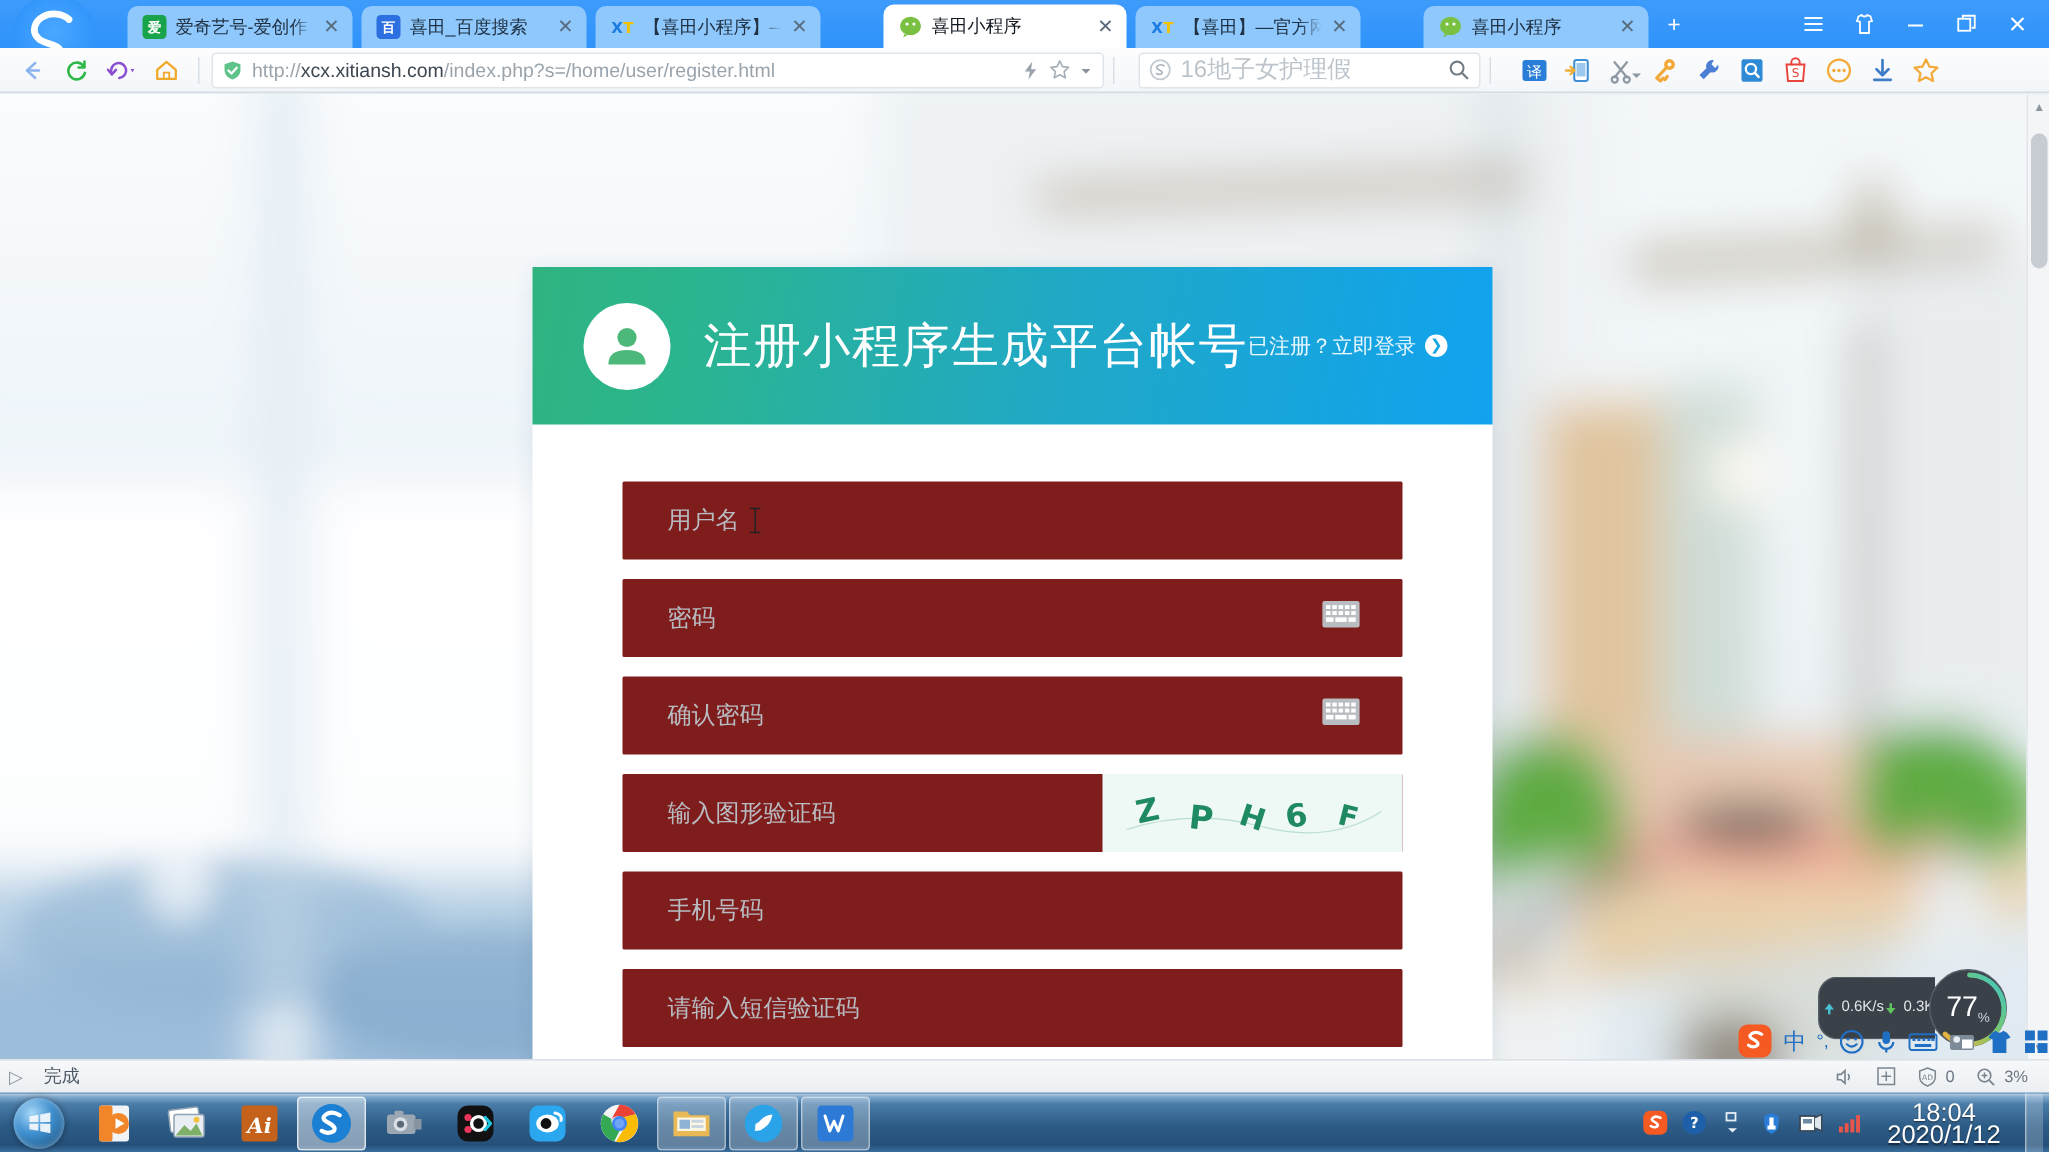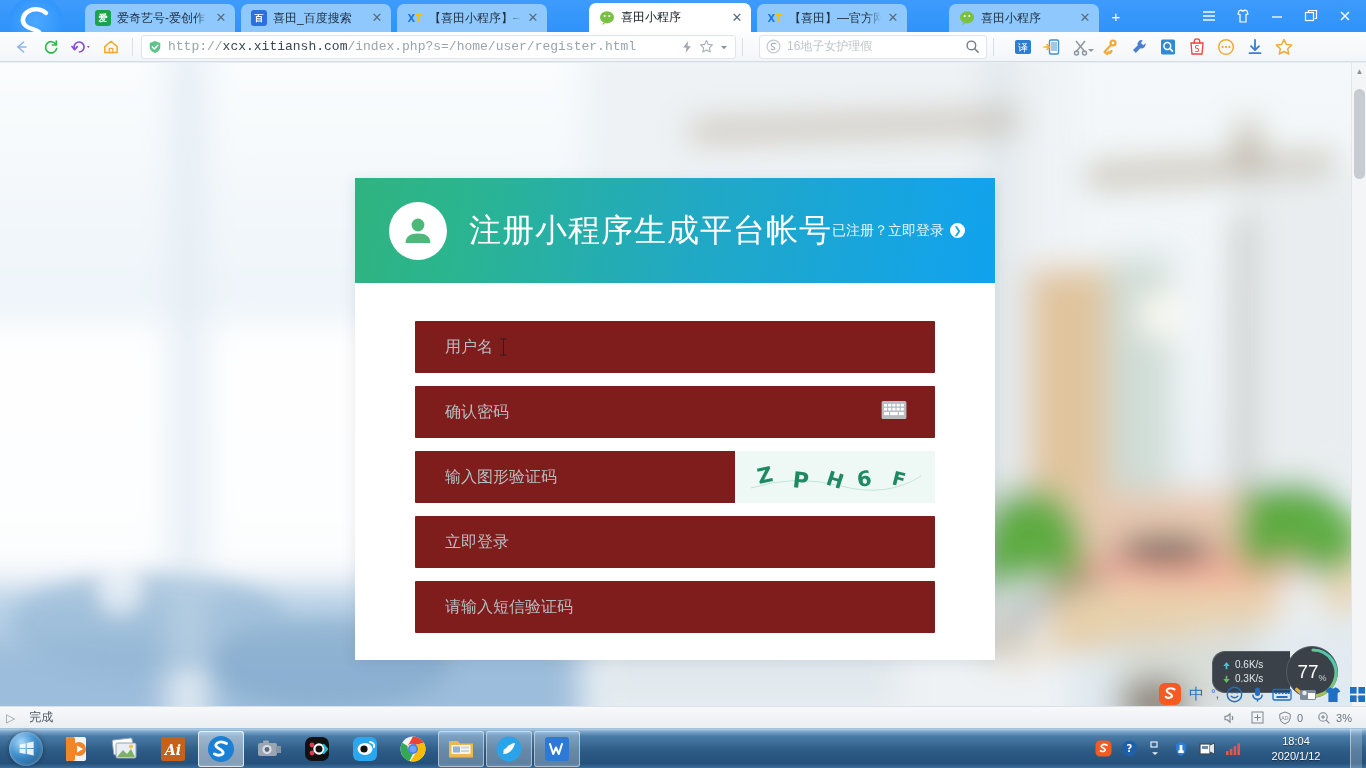--- a/index.html
+++ b/index.html
@@ -71,30 +71,30 @@
   }
   .navbtn { width:30px; height:26px; display:flex; align-items:center; justify-content:center; }
   .navsep { width:1px; height:18px; background:#d8dfe6; margin:0 6px; }
 
   .urlbox {
     flex:0 0 auto; width:595px; height:24px; background:#fff;
     border:1px solid #dfe5ea; border-radius:3px;
     display:flex; align-items:center; padding:0 6px; margin-left:2px;
   }
   .urlbox .shield { margin-right:6px; display:flex; }
-  .urltext { font-size:13px; color:#9aa4ad; white-space:nowrap; overflow:hidden;font-family:Liberation Mono, monospace; }
+  .urltext { font-size:13px; color:#9aa4ad; white-space:nowrap; overflow:hidden; }
   .urltext b { color:#3b4650; font-weight:normal; }
   .urlicons { display:flex; align-items:center; margin-left:auto; gap:5px; }
 
   .searchbox {
     flex:0 0 auto; width:228px; height:24px; background:#fff;
     border:1px solid #dfe5ea; border-radius:3px;
     display:flex; align-items:center; padding:0 6px; margin-left:10px;
   }
-  .searchbox .sph { font-size:12px; color:#bcc4cb; margin-left:6px; white-space:nowrap; }
+  .searchbox .sph { font-size:16px; color:#bcc4cb; margin-left:6px; white-space:nowrap; }
   .searchbox .smag { margin-left:auto; }
 
   .toolicons { display:flex; align-items:center; margin-left:10px; gap:3px; }
   .toolicon { width:26px; height:24px; display:flex; align-items:center; justify-content:center; position:relative; }
 
   
   .viewport {
     position:absolute; left:0; top:63px; width:1366px; height:643px;
     overflow:hidden; background:#eef3f6;
   }
@@ -168,21 +168,21 @@
   .statusbar .right { margin-left:auto; display:flex; align-items:center; gap:14px; padding-right:8px; }
   .statusbar .right span { font-size:11px; color:#6b7682; display:flex; align-items:center; gap:3px; }
 
   
   .netwidget {
     position:absolute; left:1212px; top:650px; height:44px;
     display:flex; align-items:center;
   }
   .netpill {
     background:#3a4149; border-radius:13px 0 0 13px; height:42px; width:78px;
-    display:flex; flex-direction:column; justify-content:center; padding-left:9px;
+    display:flex; flex-direction:row; justify-content:center; padding-left:9px;
     border:1px solid #555d66; border-right:none;
   }
   .netpill div { font-size:10px; color:#e2e6ea; line-height:14px; display:flex; align-items:center; gap:4px; }
   .netgauge {
     width:52px; height:52px; border-radius:50%; background:#3a4149;
     margin-left:-4px; display:flex; align-items:center; justify-content:center;
     position:relative; border:1px solid #555d66;
   }
   .netgauge .pct { font-size:19px; color:#fff; z-index:2; }
   .netgauge .pctsym { font-size:9px; color:#ccd2d8; z-index:2; align-self:flex-end; margin-bottom:14px; }
@@ -213,21 +213,21 @@
   .taskitem {
     width:46px; height:36px; display:flex; align-items:center; justify-content:center;
     border-radius:3px;
   }
   .taskitem.pinnedbox { background:rgba(255,255,255,.28); box-shadow:inset 0 0 0 1px rgba(255,255,255,.45); }
   .taskitem.active { background:rgba(255,255,255,.45); box-shadow:inset 0 0 0 1px rgba(255,255,255,.7); }
 
   .tray { margin-left:auto; display:flex; align-items:center; gap:8px; padding-right:4px; }
   .tray .tico { width:18px; height:18px; display:flex; align-items:center; justify-content:center; }
   .clock {
-    width:92px; text-align:center; color:#fff; font-size:11px; line-height:15px;
+    width:92px; text-align:center; color:#fff; font-size:17px; line-height:15px;
     text-shadow:0 1px 1px rgba(0,0,0,.5);
   }
   .showdesk { width:12px; height:40px; background:rgba(255,255,255,.22); border-left:1px solid rgba(255,255,255,.45); }
 
   .ico { display:block; }
 </style>
 </head>
 <body>
 
 <div id="browser">
@@ -588,20 +588,41 @@
           <span class="arrowdot">❯</span>
         </div>
       </div>
 
       <div class="card-body" id="fields-holder">
           <div class="field">
             <span class="ph">用户名</span>
             <span class="caret"></span>
           </div>
           <div class="field">
+            <span class="ph">密码</span>
+            <span class="kb"><svg width="26" height="19" viewBox="0 0 26 19">
+                <rect x="0.6" y="0.6" width="24.8" height="17.8" rx="1.5" fill="#b9bdc2"></rect>
+                <g fill="#fff">
+                  <rect x="3" y="3.4" width="3" height="2.6"></rect>
+                  <rect x="7.2" y="3.4" width="3" height="2.6"></rect>
+                  <rect x="11.4" y="3.4" width="3" height="2.6"></rect>
+                  <rect x="15.6" y="3.4" width="3" height="2.6"></rect>
+                  <rect x="19.8" y="3.4" width="3" height="2.6"></rect>
+                  <rect x="3" y="7.4" width="3" height="2.6"></rect>
+                  <rect x="7.2" y="7.4" width="3" height="2.6"></rect>
+                  <rect x="11.4" y="7.4" width="3" height="2.6"></rect>
+                  <rect x="15.6" y="7.4" width="3" height="2.6"></rect>
+                  <rect x="19.8" y="7.4" width="3" height="2.6"></rect>
+                  <rect x="3" y="11.6" width="5" height="3"></rect>
+                  <rect x="9.2" y="11.6" width="7.6" height="3"></rect>
+                  <rect x="18" y="11.6" width="4.8" height="3"></rect>
+                </g>
+              </svg></span>
+          </div>
+          <div class="field">
             <span class="ph">确认密码</span>
             <span class="kb"><svg width="26" height="19" viewBox="0 0 26 19">
                 <rect x="0.6" y="0.6" width="24.8" height="17.8" rx="1.5" fill="#b9bdc2"></rect>
                 <g fill="#fff">
                   <rect x="3" y="3.4" width="3" height="2.6"></rect>
                   <rect x="7.2" y="3.4" width="3" height="2.6"></rect>
                   <rect x="11.4" y="3.4" width="3" height="2.6"></rect>
                   <rect x="15.6" y="3.4" width="3" height="2.6"></rect>
                   <rect x="19.8" y="3.4" width="3" height="2.6"></rect>
                   <rect x="3" y="7.4" width="3" height="2.6"></rect>
@@ -622,21 +643,21 @@
                 <text x="14" y="30" font-size="21" font-weight="bold" fill="#1f8a62" font-family="DejaVu Sans" transform="rotate(-12 14 30)">Z</text>
                 <text x="47" y="33" font-size="22" font-weight="bold" fill="#1f8a62" font-family="DejaVu Sans" transform="rotate(6 47 33)">P</text>
                 <text x="80" y="30" font-size="20" font-weight="bold" fill="#1f8a62" font-family="DejaVu Sans" transform="rotate(18 80 30)">H</text>
                 <text x="113" y="33" font-size="21" font-weight="bold" fill="#1f8a62" font-family="DejaVu Sans" transform="rotate(-8 113 33)">6</text>
                 <text x="146" y="30" font-size="19" font-weight="bold" fill="#1f8a62" font-family="DejaVu Sans" transform="rotate(14 146 30)">F</text>
                 <path d="M6 34 Q50 20 96 32 T176 22" fill="none" stroke="#1f8a62" stroke-width="0.8" opacity="0.25"></path>
               </svg>
             </span>
           </div>
           <div class="field">
-            <span class="ph">立即登录</span>
+            <span class="ph">手机号码</span>
           </div>
           <div class="field">
             <span class="ph">请输入短信验证码</span>
           </div>
         </div>
     </div>
 
   </div>
 
   <div class="scroll-v">

